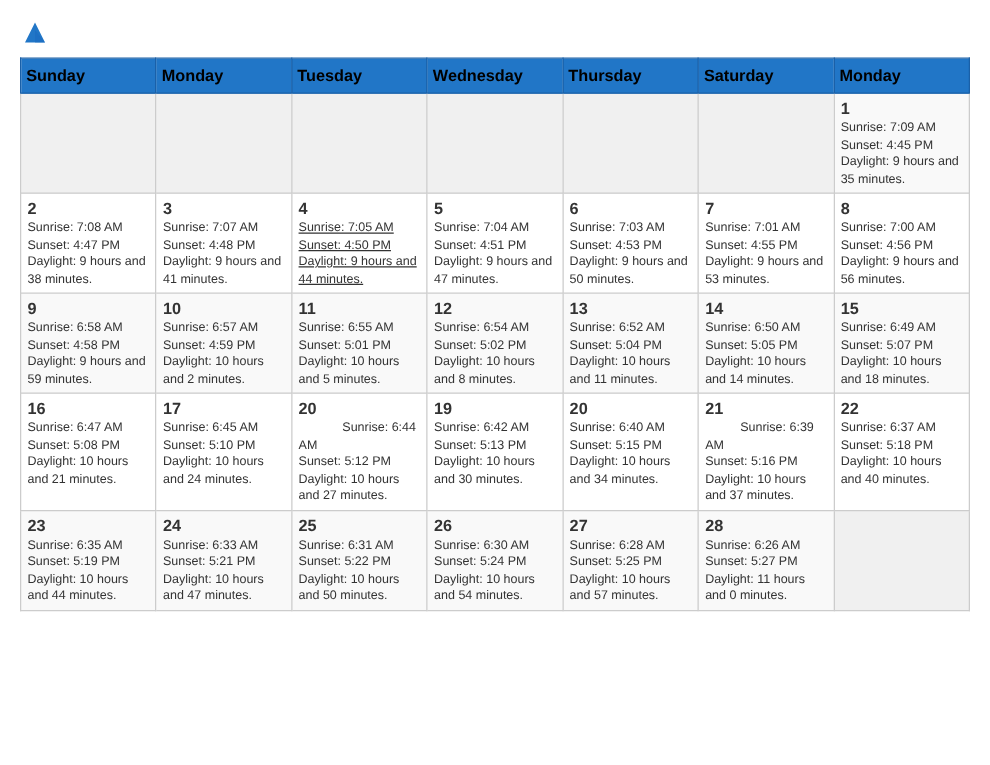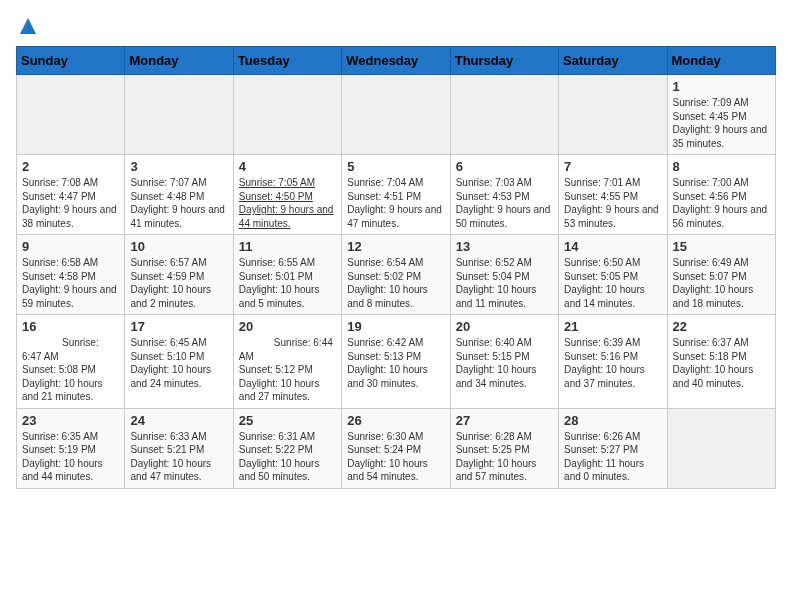--- a/index.html
+++ b/index.html
@@ -166,36 +166,36 @@
 Sunset: 5:04 PM
 Daylight: 10 hours and 11 minutes.</span></td>
         <td><span class="day-num">14</span><span class="day-info" style="white-space: pre-line;">Sunrise: 6:50 AM
 Sunset: 5:05 PM
 Daylight: 10 hours and 14 minutes.</span></td>
         <td><span class="day-num">15</span><span class="day-info" style="white-space: pre-line;">Sunrise: 6:49 AM
 Sunset: 5:07 PM
 Daylight: 10 hours and 18 minutes.</span></td>
       </tr>
       <tr>
-        <td><span class="day-num">16</span><span class="day-info" style="white-space: pre-line; margin-left: 40px;">Sunrise: 6:47 AM
+        <td><span class="day-num">16</span><span class="day-info" style="white-space: pre-line;">Sunrise: 6:47 AM
 Sunset: 5:08 PM
 Daylight: 10 hours and 21 minutes.</span></td>
         <td><span class="day-num">17</span><span class="day-info" style="white-space: pre-line;">Sunrise: 6:45 AM
 Sunset: 5:10 PM
 Daylight: 10 hours and 24 minutes.</span></td>
         <td><span class="day-num">20</span><span class="day-info" style="white-space: pre-line; margin-left: 35px;">Sunrise: 6:44 AM
 Sunset: 5:12 PM
 Daylight: 10 hours and 27 minutes.</span></td>
         <td><span class="day-num">19</span><span class="day-info" style="white-space: pre-line;">Sunrise: 6:42 AM
 Sunset: 5:13 PM
 Daylight: 10 hours and 30 minutes.</span></td>
         <td><span class="day-num">20</span><span class="day-info" style="white-space: pre-line;">Sunrise: 6:40 AM
 Sunset: 5:15 PM
 Daylight: 10 hours and 34 minutes.</span></td>
-        <td><span class="day-num">21</span><span class="day-info" style="white-space: pre-line;">Sunrise: 6:39 AM
+        <td><span class="day-num">21</span><span class="day-info" style="white-space: pre-line; margin-left: 28px;">Sunrise: 6:39 AM
 Sunset: 5:16 PM
 Daylight: 10 hours and 37 minutes.</span></td>
         <td><span class="day-num">22</span><span class="day-info" style="white-space: pre-line;">Sunrise: 6:37 AM
 Sunset: 5:18 PM
 Daylight: 10 hours and 40 minutes.</span></td>
       </tr>
       <tr>
         <td><span class="day-num">23</span><span class="day-info" style="white-space: pre-line;">Sunrise: 6:35 AM
 Sunset: 5:19 PM
 Daylight: 10 hours and 44 minutes.</span></td>

